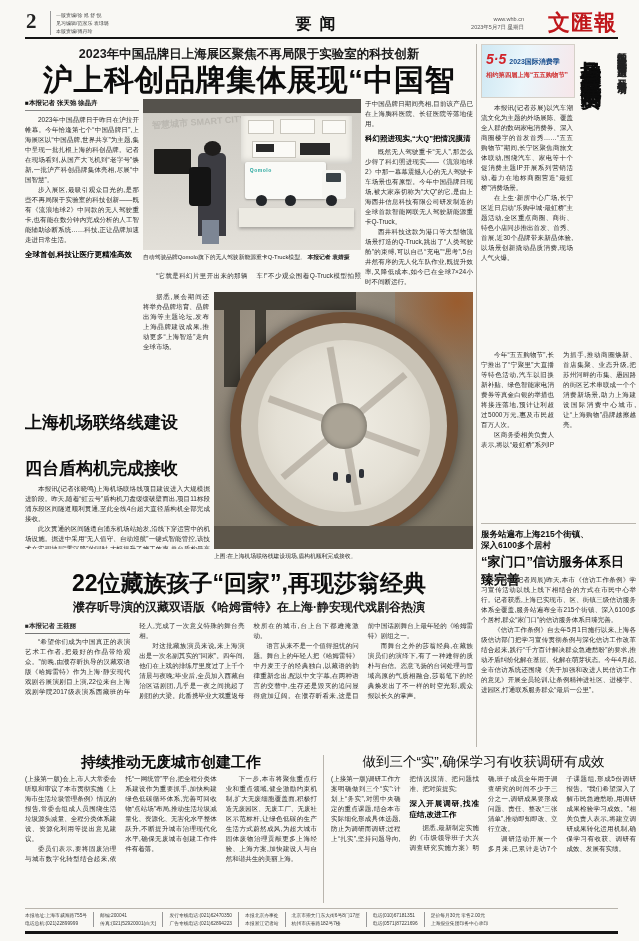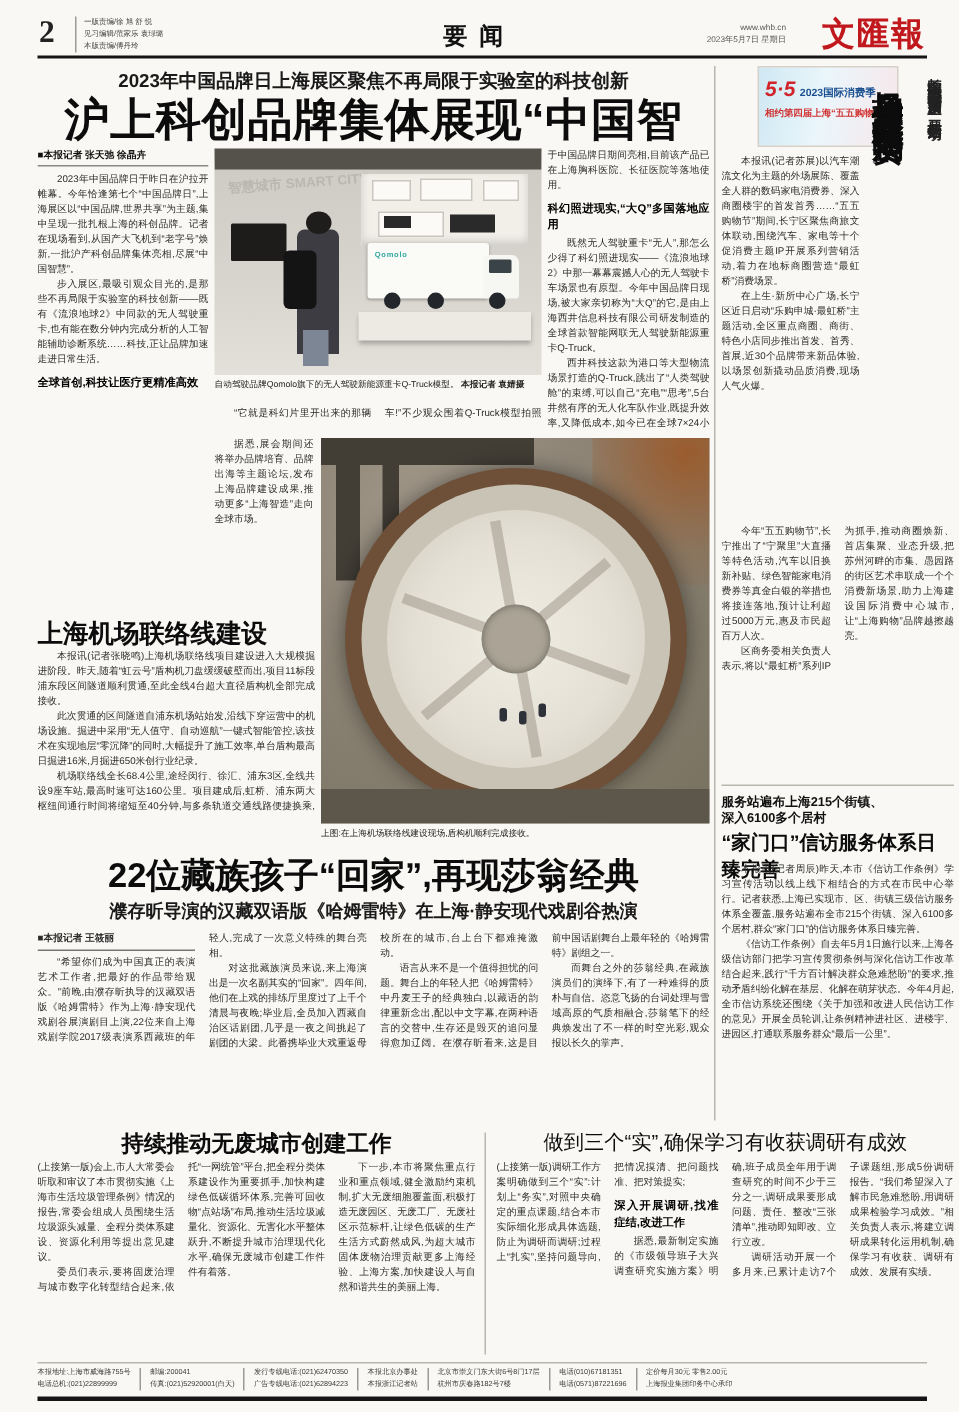--- a/index.html
+++ b/index.html
@@ -65,21 +65,21 @@
   .tn-beam{position:absolute;background:#423e36;}
   .tn-rust{position:absolute;right:0;top:0;width:30%;height:38%;background:radial-gradient(circle at 80% 10%,#9a5c2e 0%,rgba(154,92,46,.25) 60%,transparent 100%);}
   .tn-ring{position:absolute;left:50%;top:52%;width:228px;height:228px;transform:translate(-50%,-50%);border-radius:50%;background:#6e5038;box-shadow:0 0 14px rgba(0,0,0,.45);}
   .tn-ring2{position:absolute;left:50%;top:52%;width:206px;height:206px;transform:translate(-50%,-50%);border-radius:50%;background:#c9c3b6;}
   .tn-inner{position:absolute;left:50%;top:52%;width:172px;height:172px;transform:translate(-50%,-50%);border-radius:50%;background:radial-gradient(circle,#f0ede4 0%,#e4e0d5 55%,#cfc9bc 100%);}
   .tn-hub{position:absolute;left:50%;top:52%;width:46px;height:46px;transform:translate(-50%,-50%);border-radius:50%;background:#aba496;box-shadow:inset 0 0 6px rgba(0,0,0,.4);}
   .tn-spoke{position:absolute;left:50%;top:52%;width:160px;height:7px;background:rgba(160,152,138,.55);transform-origin:center;}
   .tn-worker{position:absolute;width:5px;height:9px;background:#2e3138;border-radius:2px;}
   .tn-ground{position:absolute;left:0;bottom:0;width:100%;height:9%;background:#5d564a;}
   
-  .banner{background:linear-gradient(100deg,#cfe8f3 0%,#eaf6fb 45%,#f7e7ea 100%);border:0.5px solid #d5d0c8;padding:6px 4px 4px;overflow:hidden;margin-left:24px;}
+  .banner{background:linear-gradient(100deg,#cfe8f3 0%,#eaf6fb 45%,#f7e7ea 100%);border:0.5px solid #d5d0c8;padding:6px 4px 4px;overflow:hidden;}
   .bn-row{display:flex;align-items:baseline;gap:3px;}
   .bn-55{font-size:14px;font-weight:900;font-style:italic;color:#d2232a;}
   .bn-t1{font-size:7px;font-weight:900;color:#1a4f8f;}
   .bn-t2{font-size:6.3px;font-weight:bold;color:#d03030;margin-top:4px;}
   .vert{writing-mode:vertical-rl;}
   .v-head{font-size:21px;font-weight:900;color:#0c0c0c;letter-spacing:2px;}
   .v-kick{font-size:9.5px;font-weight:bold;color:#222;letter-spacing:1px;}
   .vrule{background:#b9b5ad;width:1px;}
   .hrule{background:#b9b5ad;height:1px;}
   
@@ -151,21 +151,21 @@
 </div>
 <div class="abs body-txt cols-2" style="left:143px;top:271px;width:218px;height:18px;">
     <div class="b-p">“它就是科幻片里开出来的那辆车!”不少观众围着Q-Truck模型拍照打卡,“没想到上海企业的无人重卡已经跑遍了全球”。</div>
   </div>
 <div class="abs body-txt" style="left:143px;top:292px;width:66px;height:90px;">
     <div class="b-p">据悉,展会期间还将举办品牌培育、品牌出海等主题论坛,发布上海品牌建设成果,推动更多“上海智造”走向全球市场。</div>
   </div>
 
 <div class="abs body-txt" style="left:365px;top:99px;width:108px;height:189px;">
     <div class="b-cont">于中国品牌日期间亮相,目前该产品已在上海胸科医院、长征医院等落地使用。</div>
-    <div class="b-sub">科幻照进现实,“大Q”多国落地应用</div>
+    <div class="b-sub">科幻照进现实,“大Q”把情况摸清</div>
     <div class="b-p">既然无人驾驶重卡“无人”,那怎么少得了科幻照进现实——《流浪地球2》中那一幕幕震撼人心的无人驾驶卡车场景也有原型。今年中国品牌日现场,被大家亲切称为“大Q”的它,是由上海西井信息科技有限公司研发制造的全球首款智能网联无人驾驶新能源重卡Q-Truck。</div>
     <div class="b-p">西井科技这款为港口等大型物流场景打造的Q-Truck,跳出了“人类驾驶舱”的束缚,可以自己“充电”“思考”,5台井然有序的无人化车队作业,既提升效率,又降低成本,如今已在全球7×24小时不间断运行。</div>
   </div>
 
 <div class="photo tunnel-photo" style="left:214px;top:292px;width:259px;height:257px;">
   <div class="tn-beam" style="left:0;top:0;width:55%;height:7%;"></div>
   <div class="tn-beam" style="left:4%;top:7%;width:6%;height:30%;"></div>
   <div class="tn-beam" style="left:16%;top:7%;width:4%;height:22%;"></div>
   <div class="tn-rust"></div>
   <div class="tn-ring"></div>
@@ -177,20 +177,21 @@
   <div class="tn-hub"></div>
   <div class="tn-worker" style="left:46%;top:70%;"></div>
   <div class="tn-worker" style="left:51%;top:71%;"></div>
   <div class="tn-worker" style="left:56%;top:69%;"></div>
   <div class="tn-ground"></div>
 </div>
 <div class="abs caption" style="left:214px;top:552px;width:259px;">上图:在上海机场联络线建设现场,盾构机顺利完成接收。</div>
 
 <div class="abs" style="left:25px;top:387px;width:185px;height:162px;overflow:hidden;">
   <div class="h-2line">上海机场联络线建设</div>
+  <div class="h-2line" style="margin-bottom:5px;">四台盾构机完成接收</div>
   <div class="body-txt" style="height:110px;">
       <div class="b-p">本报讯(记者张晓鸣)上海机场联络线项目建设进入大规模掘进阶段。昨天,随着“虹云号”盾构机刀盘缓缓破壁而出,项目11标段浦东段区间隧道顺利贯通,至此全线4台超大直径盾构机全部完成接收。</div>
       <div class="b-p">此次贯通的区间隧道自浦东机场站始发,沿线下穿运营中的机场设施。掘进中采用“无人值守、自动巡航”一键式智能管控,该技术在实现地层“零沉降”的同时,大幅提升了施工效率,单台盾构最高日掘进16米,月掘进650米创行业纪录。</div>
       <div class="b-p">机场联络线全长68.4公里,途经闵行、徐汇、浦东3区,全线共设9座车站,最高时速可达160公里。项目建成后,虹桥、浦东两大枢纽间通行时间将缩短至40分钟,与多条轨道交通线路便捷换乘,方便旅客和市民出行。目前,全线车站主体结构及区间隧道施工正有序推进,为后续轨通、电通奠定基础。</div>
     </div>
 </div>
 
 <div class="abs h-hamlet" style="left:25px;top:568px;width:448px;">22位藏族孩子“回家”,再现莎翁经典</div>
 <div class="abs h-sub" style="left:25px;top:599px;width:448px;">濮存昕导演的汉藏双语版《哈姆雷特》在上海·静安现代戏剧谷热演</div>
 <div class="abs body-txt cols-4" style="left:25px;top:621px;width:448px;height:126px;">

